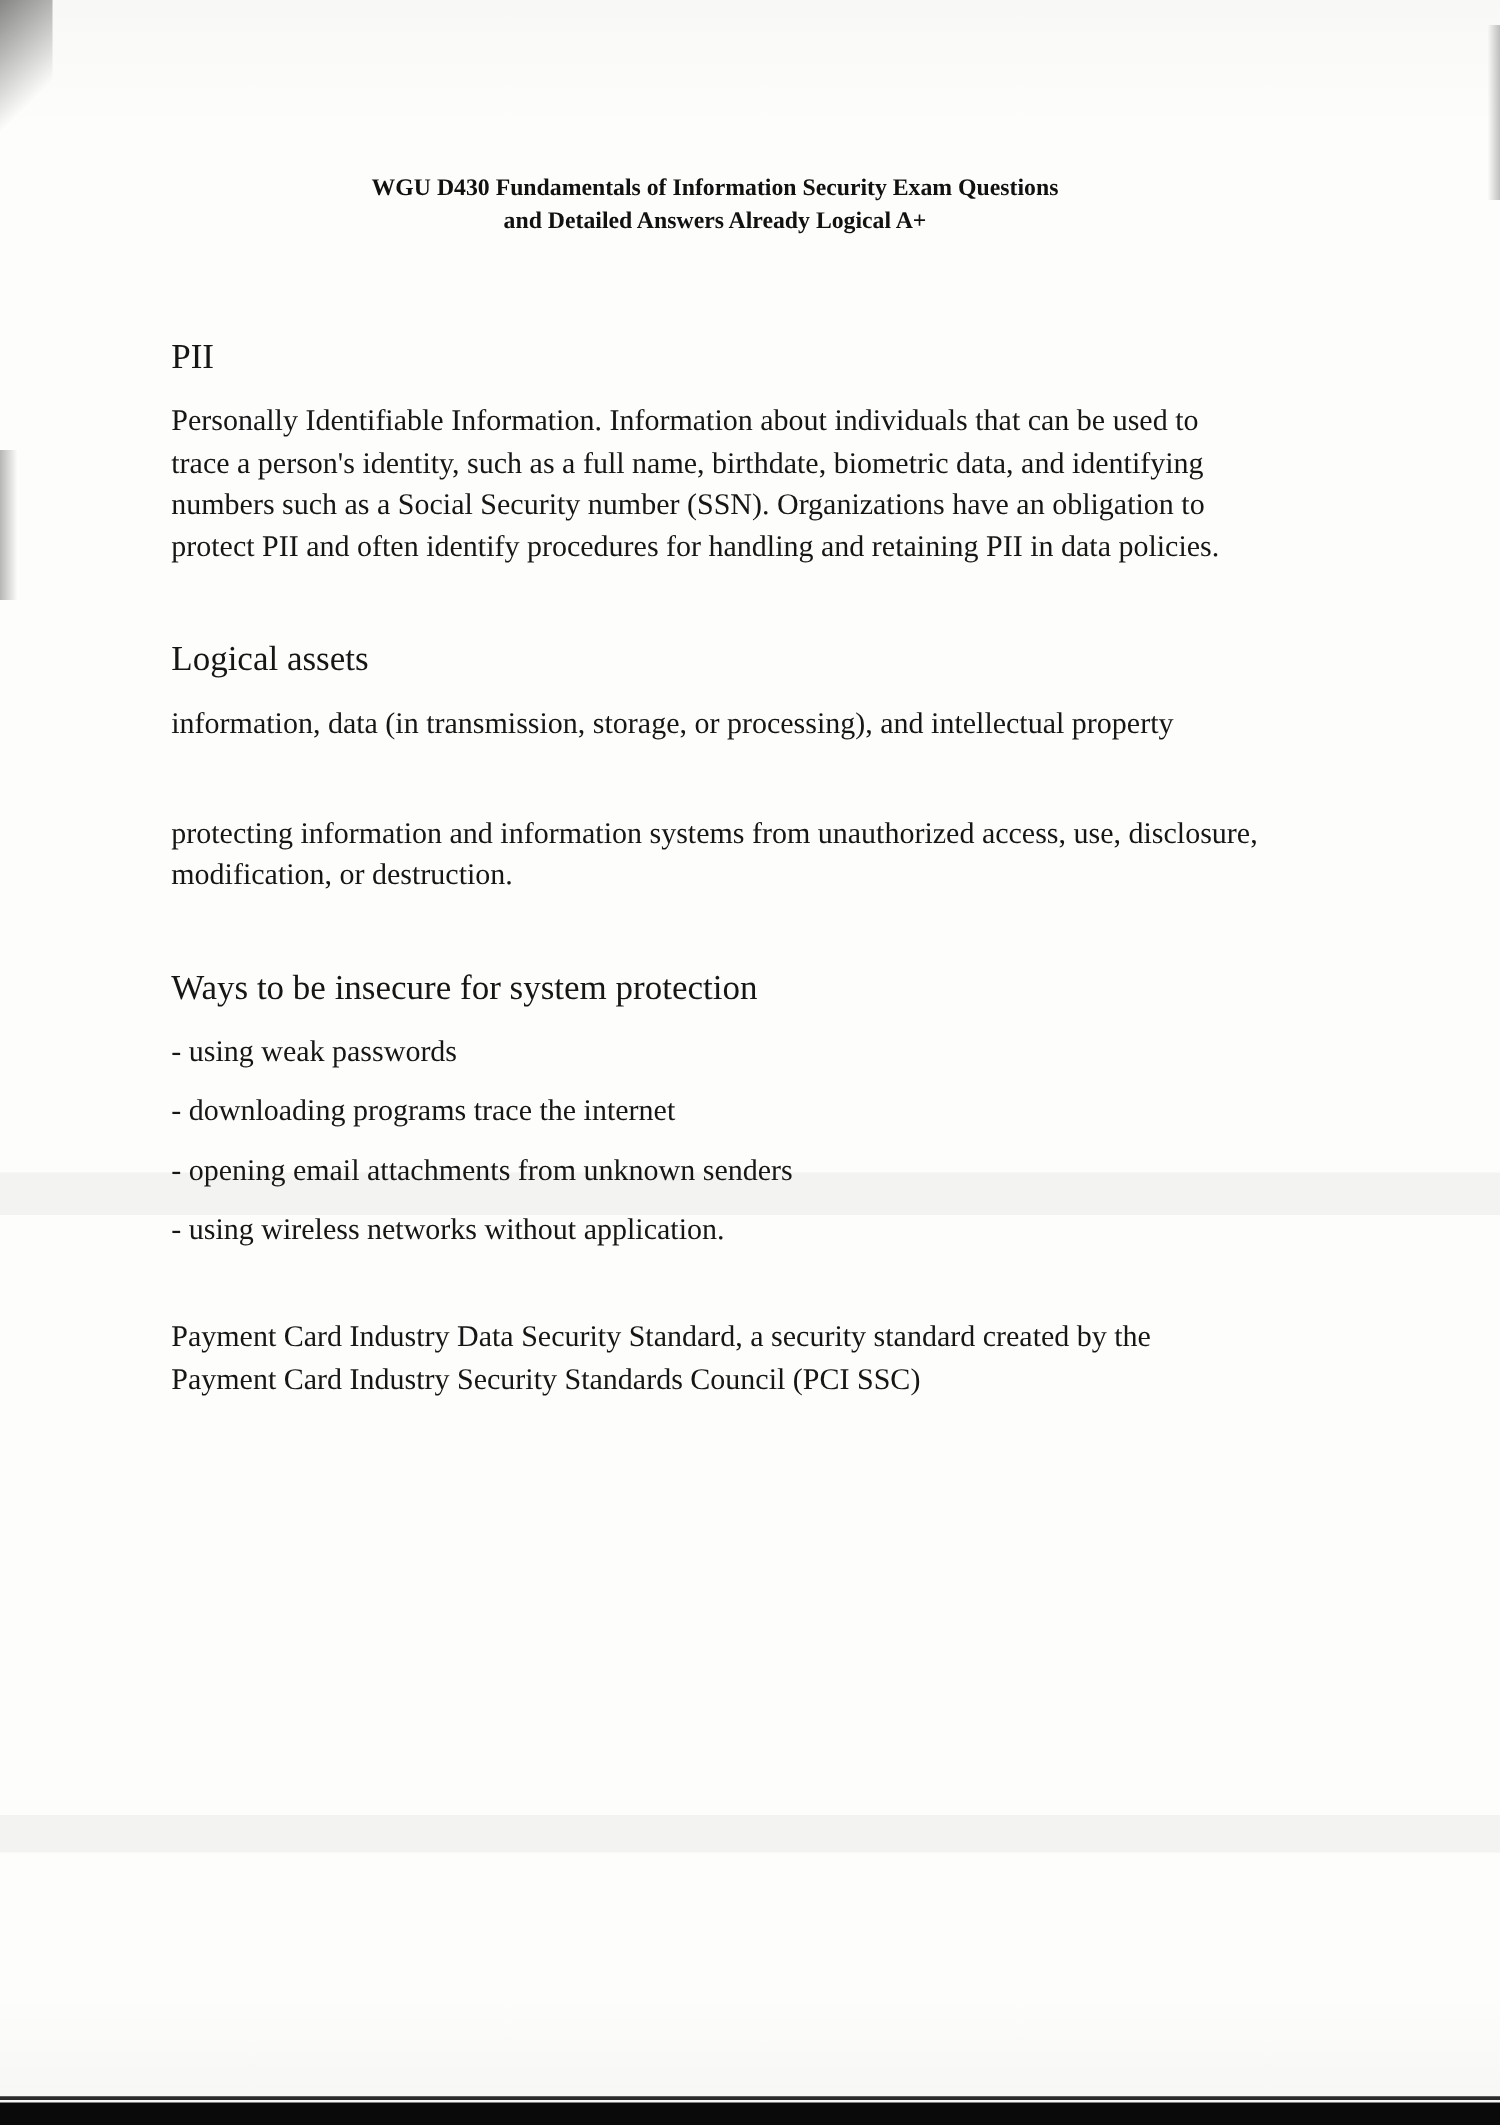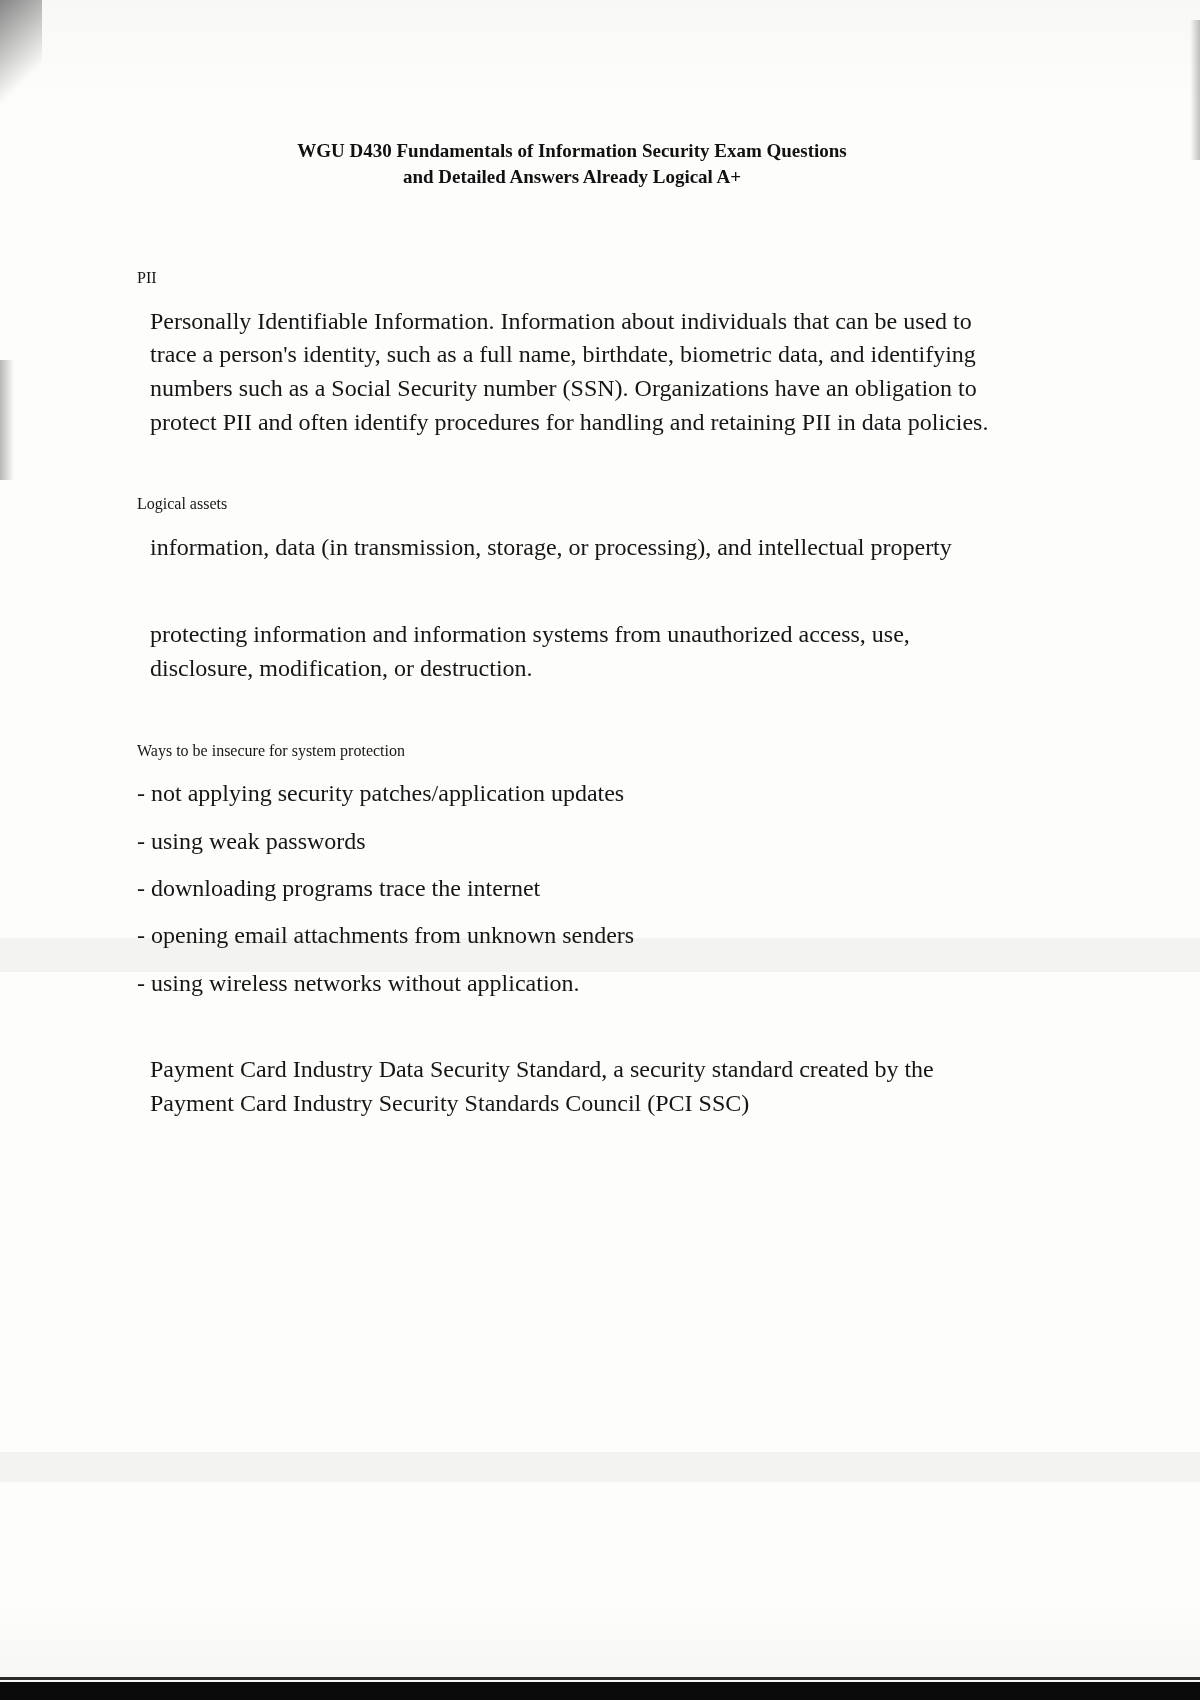--- a/index.html
+++ b/index.html
@@ -37,29 +37,29 @@
     margin: 0 0 78px 0;
   }
   .doc-title span { display: block; }
   .section {
     margin-top: 54px;
   }
   .section:first-of-type {
     margin-top: 0;
   }
   .term {
-    font-size: 16px;
+    font-size: 28px;
     line-height: 1.35;
     margin: 0 0 16px 0;
     color: #161616;
   }
   .answer {
     font-size: 24px;
     line-height: 1.4;
-    margin: 13px;
+    margin: 0;
     color: #161616;
   }
   .bullet {
     font-size: 24px;
     line-height: 1.35;
     margin: 0 0 15px 0;
     color: #161616;
   }
   .scan-band {
     position: absolute;
@@ -138,21 +138,20 @@
       <p class="term">Logical assets</p>
       <p class="answer">information, data (in transmission, storage, or processing), and intellectual property</p>
     </div>
 
     <div class="section">
       <p class="answer">protecting information and information systems from unauthorized access, use, disclosure, modification, or destruction.</p>
     </div>
 
     <div class="section">
       <p class="term">Ways to be insecure for system protection</p>
-      <p class="bullet">- not applying security patches/application updates</p>
       <p class="bullet">- using weak passwords</p>
       <p class="bullet">- downloading programs trace the internet</p>
       <p class="bullet">- opening email attachments from unknown senders</p>
       <p class="bullet">- using wireless networks without application.</p>
     </div>
 
     <div class="section">
       <p class="answer">Payment Card Industry Data Security Standard, a security standard created by the Payment Card Industry Security Standards Council (PCI SSC)</p>
     </div>
 

